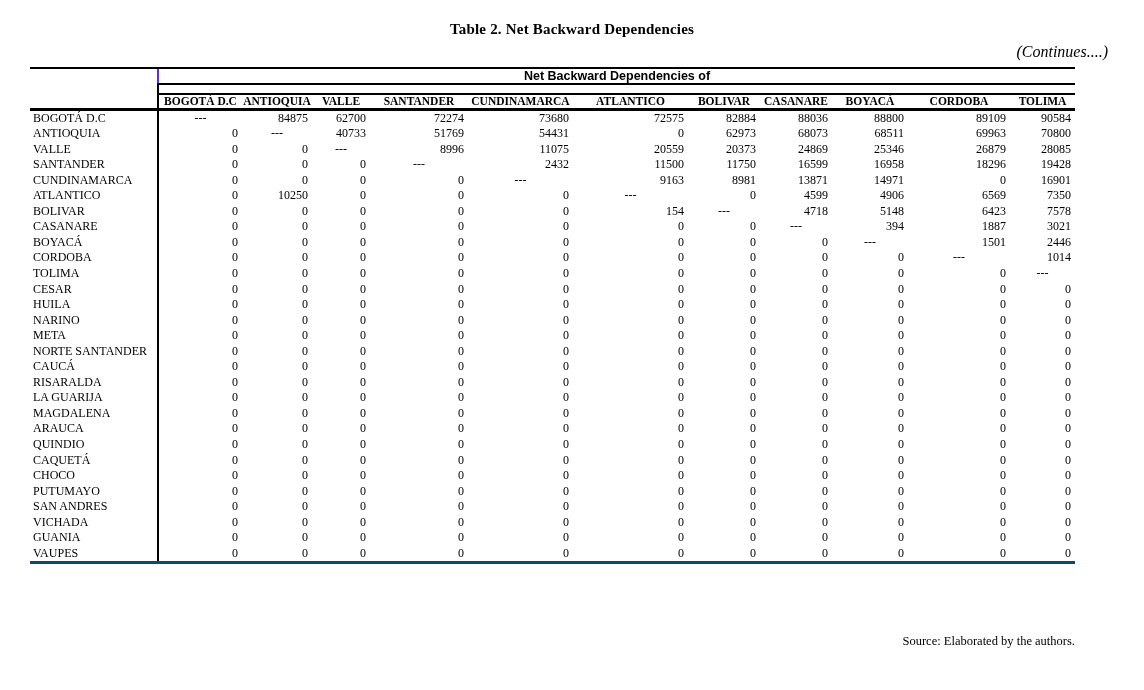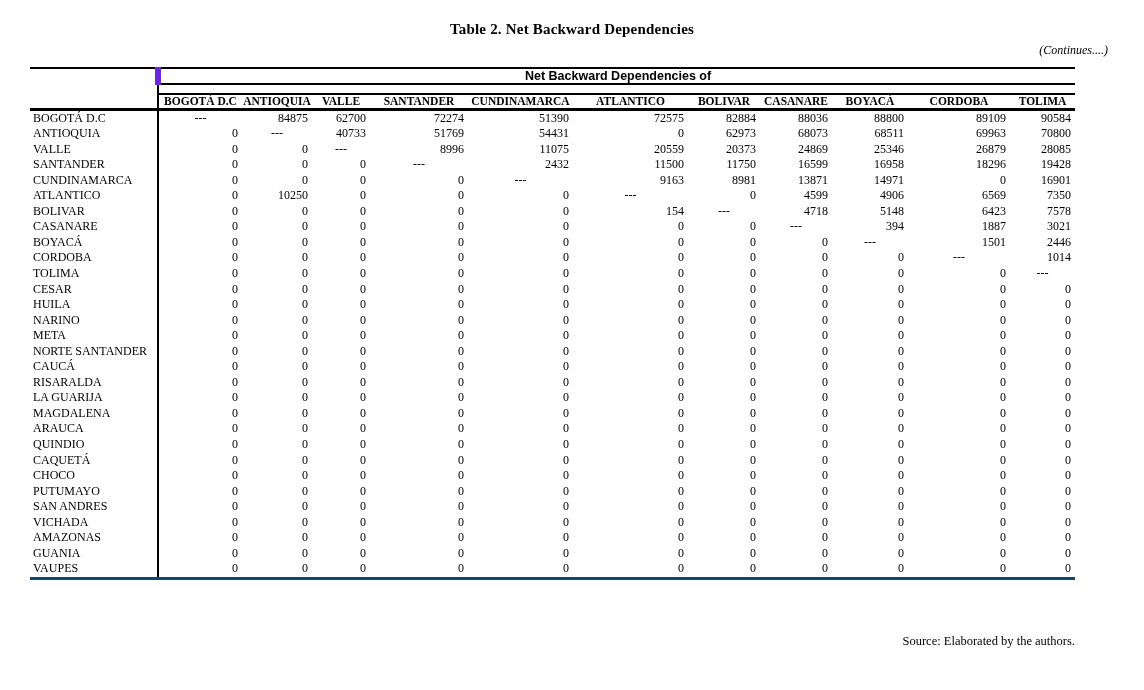--- a/index.html
+++ b/index.html
@@ -12,38 +12,38 @@
   }
   .page { position:relative; width:1144px; height:592px; background:#fff; }
 
   .doc-title {
     position:absolute; top:21px; left:0; width:1144px;
     text-align:center; font-weight:bold; font-size:15px;
     letter-spacing:0.2px;
   }
   .continues {
     position:absolute; top:43px; right:36px;
-    font-style:italic; font-size:12px;
+    font-style:italic; font-size:16px;
   }
 
   table.dep-table {
     position:absolute; left:30px; top:67px;
     border-collapse:collapse; table-layout:fixed;
     width:1045px;
     font-size:12px;
   }
   table.dep-table td, table.dep-table th {
     padding:0; overflow:visible; white-space:nowrap;
     vertical-align:middle;
   }
 
   
   tr.band1 > td { border-top:2px solid #000; height:14px; }
   td.band1-cell {
-    border-left:6px solid #6d28d9; border-bottom:2px solid #000;
+    border-left:2px solid #6d28d9; border-bottom:2px solid #000;
     text-align:center;
     font-family:"Liberation Sans", sans-serif;
     font-weight:bold; font-size:12.5px;
   }
   tr.band2 > td { height:10px; }
   td.band2-cell { border-left:2px solid #000; border-bottom:2px solid #000; }
 
   tr.cols > th {
     height:15px; border-bottom:3px solid #000;
     font-weight:bold; font-size:11.5px; text-align:center;
@@ -111,21 +111,21 @@
           <th>TOLIMA</th>
         </tr>
     </thead>
     <tbody id="table-body">
         <tr>
           <td class="lbl">BOGOTÁ D.C</td>
           <td class="dash vline">---</td>
           <td class="num">84875</td>
           <td class="num">62700</td>
           <td class="num">72274</td>
-          <td class="num">51390</td>
+          <td class="num">73680</td>
           <td class="num">72575</td>
           <td class="num">82884</td>
           <td class="num">88036</td>
           <td class="num">88800</td>
           <td class="num">89109</td>
           <td class="num">90584</td>
         </tr>
         <tr>
           <td class="lbl">ANTIOQUIA</td>
           <td class="num vline">0</td>
@@ -484,34 +484,20 @@
           <td class="num">0</td>
           <td class="num">0</td>
           <td class="num">0</td>
           <td class="num">0</td>
           <td class="num">0</td>
           <td class="num">0</td>
           <td class="num">0</td>
           <td class="num">0</td>
         </tr>
         <tr>
-          <td class="lbl">AMAZONAS</td>
-          <td class="num vline">0</td>
-          <td class="num">0</td>
-          <td class="num">0</td>
-          <td class="num">0</td>
-          <td class="num">0</td>
-          <td class="num">0</td>
-          <td class="num">0</td>
-          <td class="num">0</td>
-          <td class="num">0</td>
-          <td class="num">0</td>
-          <td class="num">0</td>
-        </tr>
-        <tr>
           <td class="lbl">GUANIA</td>
           <td class="num vline">0</td>
           <td class="num">0</td>
           <td class="num">0</td>
           <td class="num">0</td>
           <td class="num">0</td>
           <td class="num">0</td>
           <td class="num">0</td>
           <td class="num">0</td>
           <td class="num">0</td>

